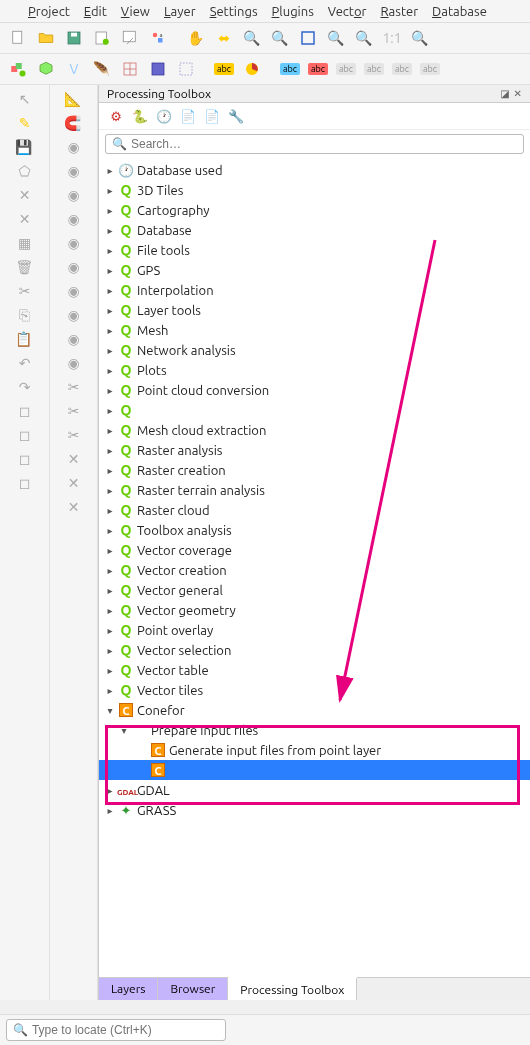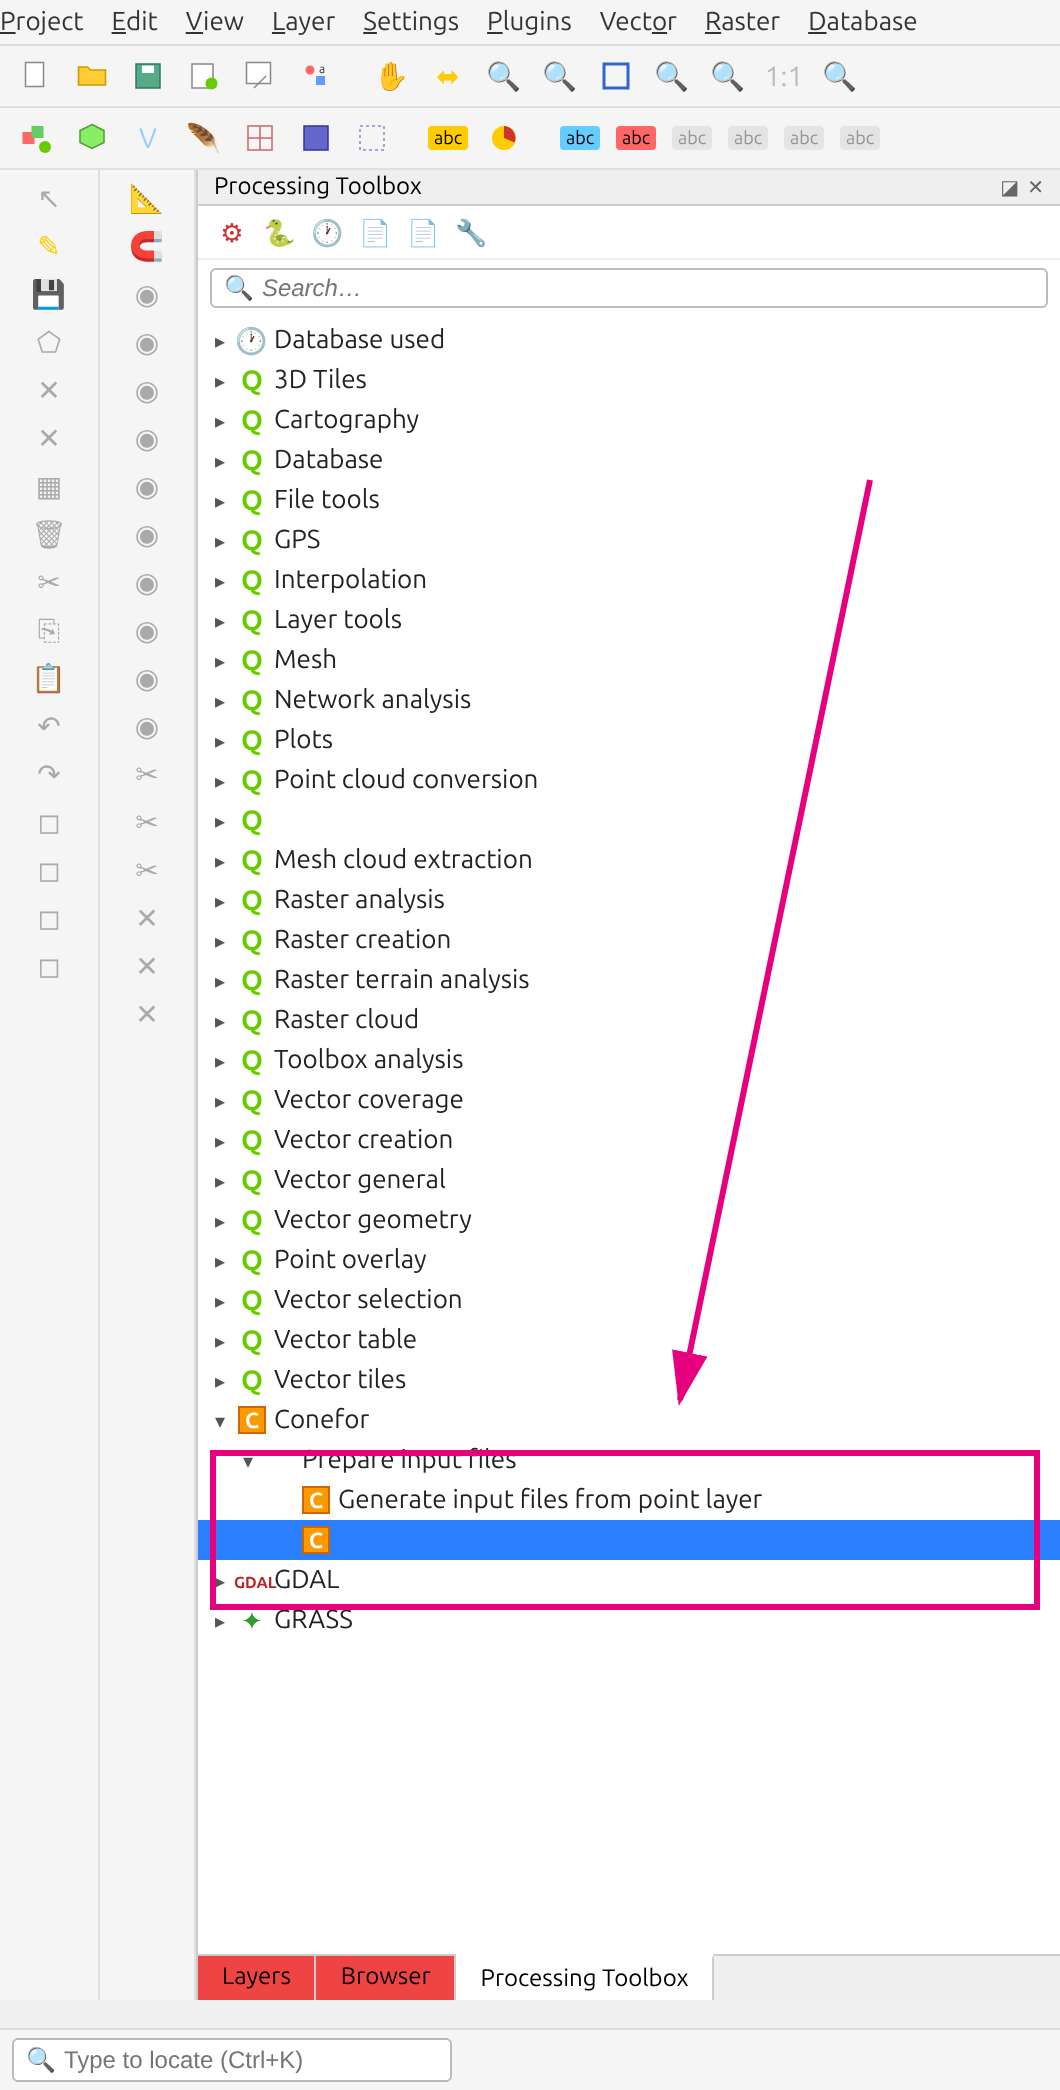--- a/index.html
+++ b/index.html
@@ -1,19 +1,19 @@
 <!DOCTYPE html>
 <html><head>
 <meta charset="utf-8">
 <style>
 * { box-sizing: border-box; margin: 0; padding: 0; }
 body { font-family: "Ubuntu", "Segoe UI", sans-serif; font-size: 13px; background: #f0f0f0; width: 530px; height: 1045px; overflow: hidden; position: relative; }
 
 
-.menubar { display: flex; gap: 14px; padding: 4px 0; background: #f5f5f5; border-bottom: 1px solid #ddd; }
+.menubar { display: flex; gap: 14px; padding: 4px 28px; background: #f5f5f5; border-bottom: 1px solid #ddd; }
 .menubar span { color: #333; cursor: default; }
 .menubar span u { text-decoration: underline; }
 
 
 .toolbar { display: flex; align-items: center; gap: 4px; padding: 3px 6px; background: #f5f5f5; border-bottom: 1px solid #e0e0e0; flex-wrap: wrap; }
 .tbtn { width: 24px; height: 24px; display: flex; align-items: center; justify-content: center; font-size: 14px; border-radius: 3px; }
 .tsep { width: 6px; }
 
 
 .main { display: flex; height: calc(100% - 130px); }
@@ -26,38 +26,38 @@
 .panel-title { background: #efefef; border-bottom: 1px solid #ccc; padding: 2px 8px; font-size: 12px; display: flex; align-items: center; }
 .panel-title .spacer { flex: 1; }
 .panel-title .winbtn { font-size: 10px; color: #666; margin-left: 4px; }
 
 .panel-tools { display: flex; gap: 6px; padding: 4px 8px; border-bottom: 1px solid #eee; align-items: center; }
 .ptool { width: 18px; height: 18px; display:flex; align-items:center; justify-content:center; font-size:13px; }
 
 .search-row { padding: 4px 6px; }
 .search-box { display: flex; align-items: center; border: 1px solid #bbb; border-radius: 3px; padding: 2px 6px; background: #fff; width: 100%; }
 .search-box .sicon { color: #888; font-size: 12px; margin-right: 4px; }
-.search-box input { border: none; outline: none; font-style: italic; color: #888; width: 100%; font-size: 12px; }
+.search-box input { border: none; outline: none; color: #888; width: 100%; font-size: 12px; }
 
 .tree { flex: 1; overflow: auto; padding: 2px 0; position: relative; }
 .tree-item { display: flex; align-items: center; height: 20px; padding-left: 4px; font-size: 13px; color: #222; white-space: nowrap; }
 .tree-item .arrow { width: 14px; text-align: center; color: #555; font-size: 10px; }
 .tree-item .icon { width: 18px; text-align: center; margin-right: 2px; }
 .tree-item.selected { background: #2a7fff; color: #fff; }
 .indent-1 { padding-left: 18px; }
 .indent-2 { padding-left: 36px; }
 
 .qicon { color: #6c0; font-weight: bold; font-size: 14px; }
 .clockicon { color: #888; }
 .cicon { display:inline-block; width:14px; height:14px; background:#f90; color:#fff; font-weight:bold; font-size:11px; line-height:14px; text-align:center; border:1px solid #c60; }
 .gdalicon { font-size:8px; font-weight:bold; color:#b22; }
 .grassicon { color:#393; }
 
 .tabs { display: flex; border-top: 1px solid #ccc; background: #efefef; }
-.tab { padding: 4px 12px; font-size: 12px; border-right: 1px solid #ccc; background: #ef4444; }
+.tab { padding: 4px 12px; font-size: 12px; border-right: 1px solid #ccc; background: #c4b5fd; }
 .tab.active { background: #fff; border-top: 2px solid #fff; margin-top: -1px; }
 
 .statusbar { position: absolute; bottom: 0; left: 0; right: 0; padding: 4px 6px; background: #f5f5f5; border-top: 1px solid #ddd; }
 .locate { border: 1px solid #bbb; border-radius: 3px; padding: 3px 6px; background: #fff; display: flex; align-items: center; gap: 4px; width: 220px; }
 .locate .sicon { color: #888; font-size: 12px; }
 .locate input { border: none; outline: none; color: #c2410c; font-size: 12px; flex: 1; }
 
 
 .anno-arrow { position: absolute; pointer-events: none; z-index: 50; }
 .anno-box { position: absolute; border: 3px solid #e6007e; z-index: 40; pointer-events: none; }

